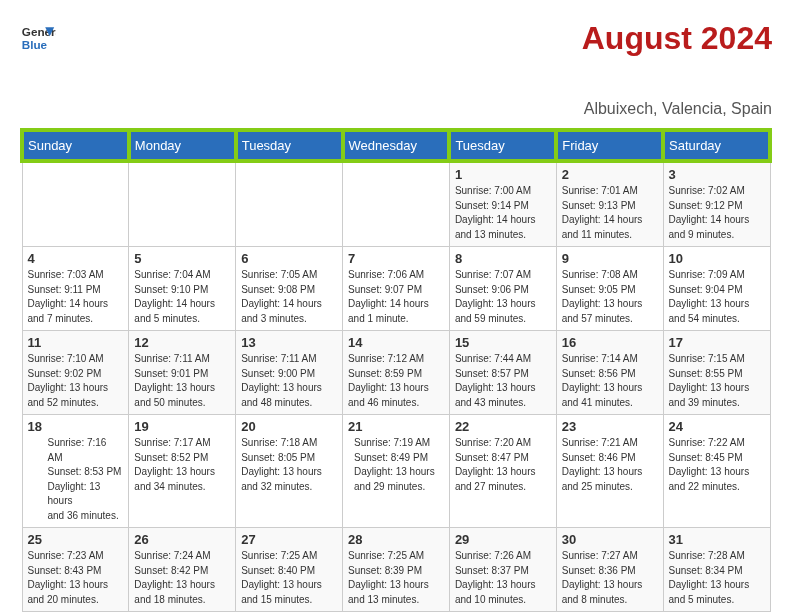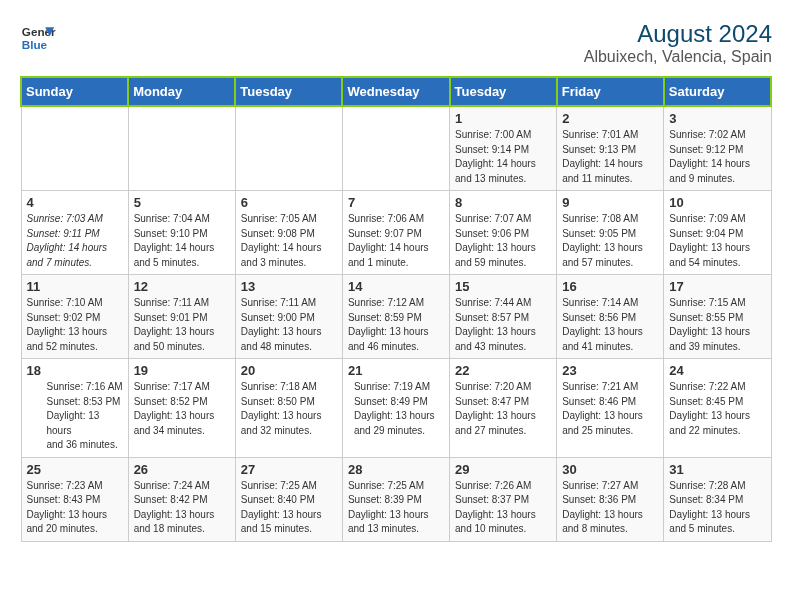--- a/index.html
+++ b/index.html
@@ -22,41 +22,42 @@
       gap: 4px;
     }
     .logo-icon {
       width: 36px;
       height: 36px;
     }
     .title-block {
       text-align: right;
     }
     .main-title {
-      font-size: 24px;
-      font-weight: normal;
-      color: #0c4a6e;
+      font-size: 32px;
+      font-weight: bold;
+      color: #b91c1c;
     }
     .subtitle {
       font-size: 16px;
       color: #555;
+      margin-top: 43px;
     }
     table {
       width: 100%;
       border-collapse: collapse;
       table-layout: fixed;
     }
     thead tr th {
       background: #2a6ebb;
       color: #fff;
       font-size: 13px;
-      font-weight: bold;
+      font-weight: normal;
       padding: 6px 4px;
       text-align: left;
-      border: 2px solid #84cc16;
+      border: 4px solid #84cc16;
     }
     tbody tr td {
       border: 1px solid #ccc;
       vertical-align: top;
       padding: 4px 5px;
       font-size: 10.5px;
       color: #333;
       height: 80px;
     }
     tbody tr:nth-child(odd) td {
@@ -131,21 +132,21 @@
           <span class="day-num">3</span>
           <div class="cell-content" style="white-space: pre-line;">Sunrise: 7:02 AM
 Sunset: 9:12 PM
 Daylight: 14 hours
 and 9 minutes.</div>
         </td>
       </tr>
       <tr>
         <td>
           <span class="day-num">4</span>
-          <div class="cell-content" style="white-space: pre-line; font-style: italic;">Sunrise: 7:03 AM
+          <div class="cell-content" style="white-space: pre-line;">Sunrise: 7:03 AM
 Sunset: 9:11 PM
 Daylight: 14 hours
 and 7 minutes.</div>
         </td>
         <td>
           <span class="day-num">5</span>
           <div class="cell-content" style="white-space: pre-line;">Sunrise: 7:04 AM
 Sunset: 9:10 PM
 Daylight: 14 hours
 and 5 minutes.</div>
@@ -248,21 +249,21 @@
         <td>
           <span class="day-num">19</span>
           <div class="cell-content" style="white-space: pre-line;">Sunrise: 7:17 AM
 Sunset: 8:52 PM
 Daylight: 13 hours
 and 34 minutes.</div>
         </td>
         <td>
           <span class="day-num">20</span>
           <div class="cell-content" style="white-space: pre-line;">Sunrise: 7:18 AM
-Sunset: 8:50 PM
+Sunset: 8:05 PM
 Daylight: 13 hours
 and 32 minutes.</div>
         </td>
         <td>
           <span class="day-num">21</span>
           <div class="cell-content" style="white-space: pre-line; margin-left: 6px;">Sunrise: 7:19 AM
 Sunset: 8:49 PM
 Daylight: 13 hours
 and 29 minutes.</div>
         </td>

